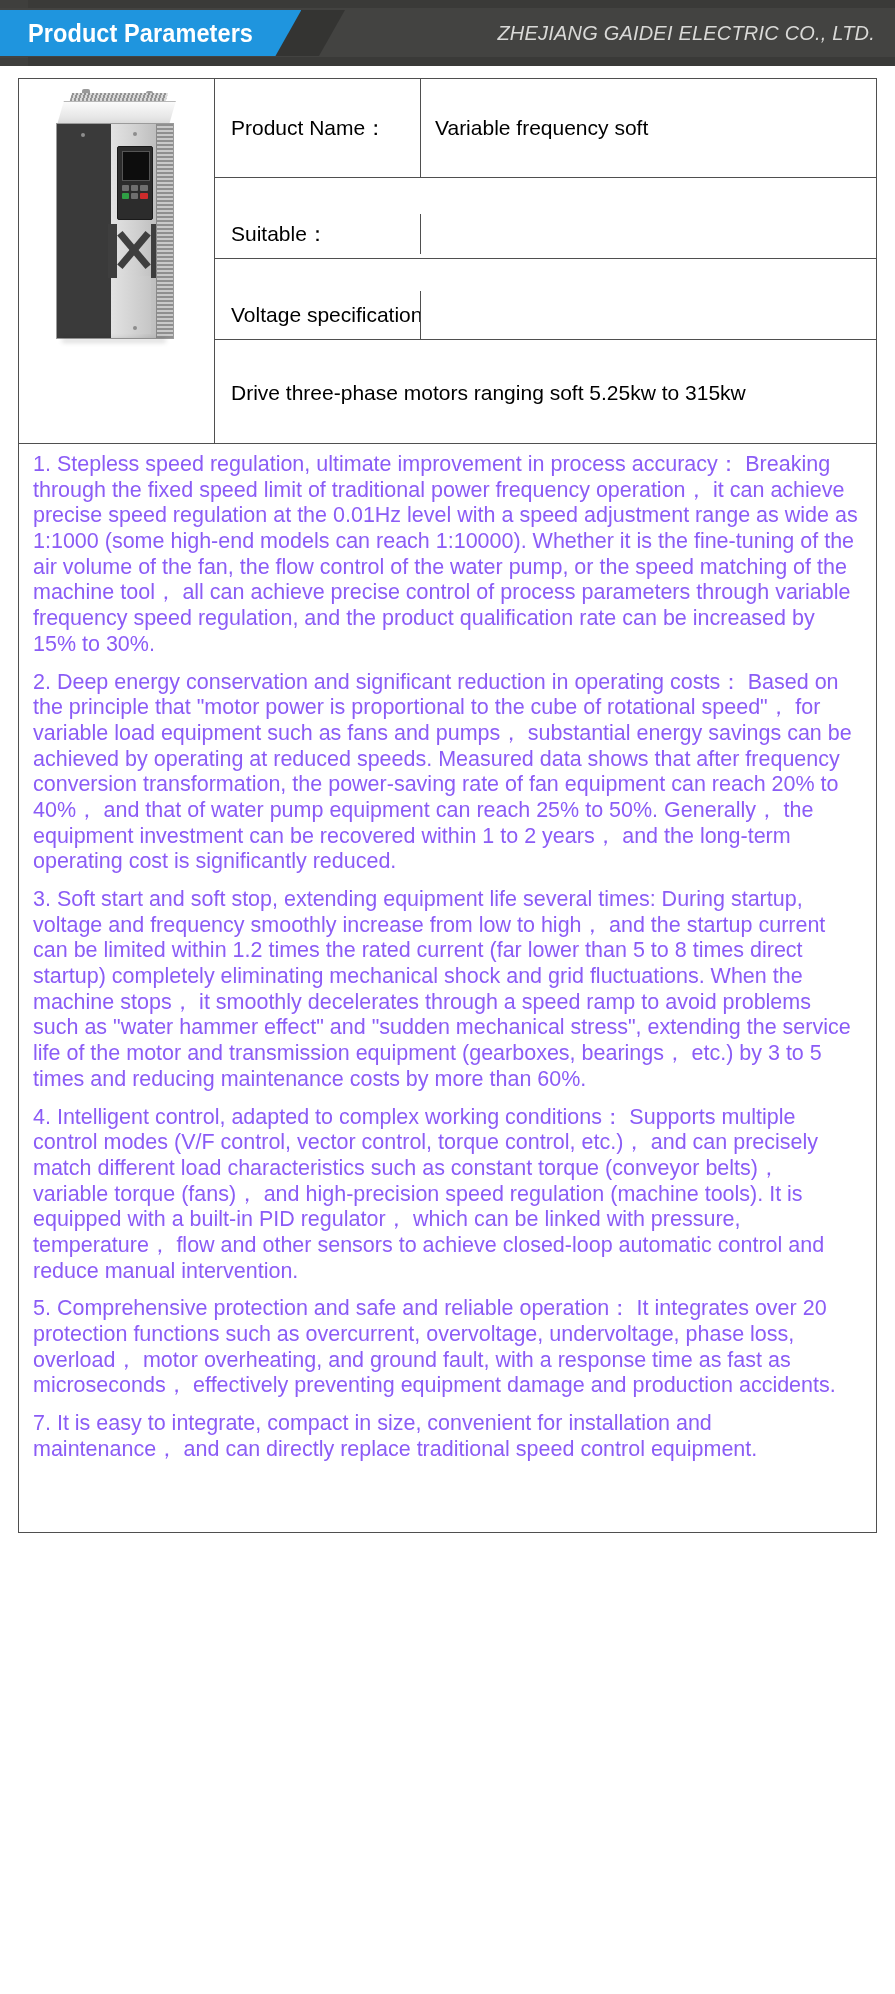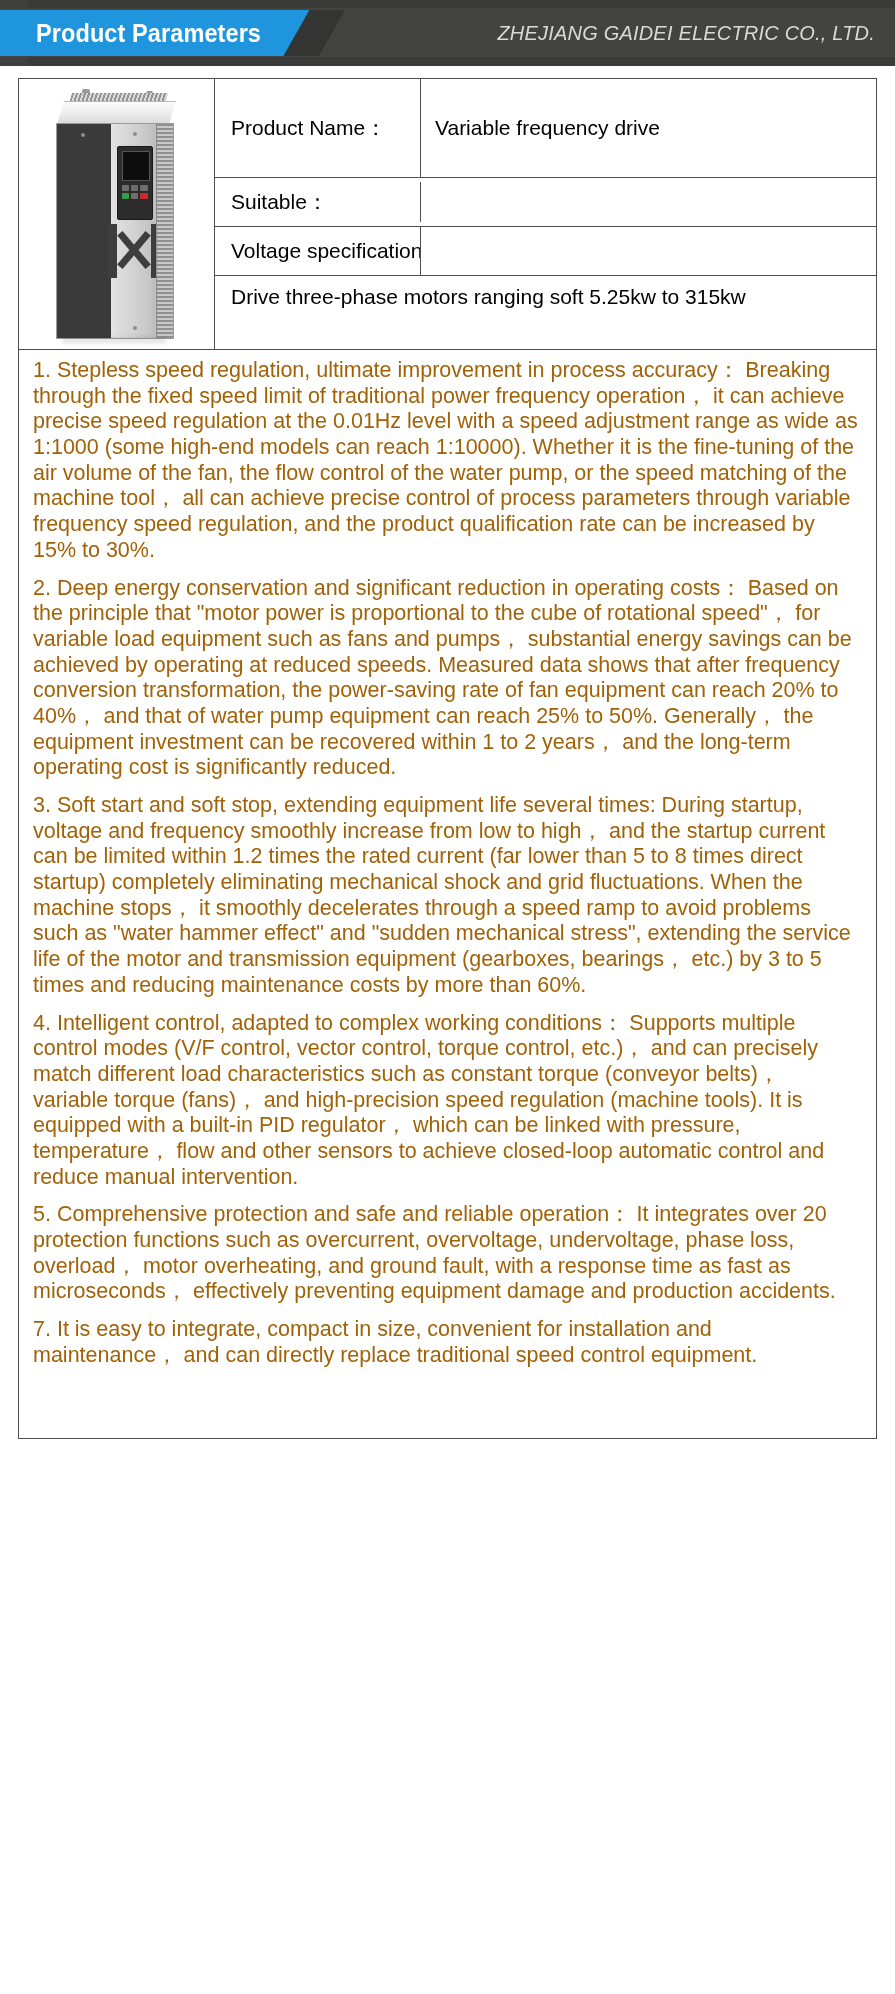--- a/index.html
+++ b/index.html
@@ -52,21 +52,21 @@
     bottom: 0;
     right: 0;
     height: 9px;
     background: #3a3a38;
   }
   .tag {
     position: absolute;
     left: 0;
     top: 10px;
     height: 46px;
-    padding: 0 34px 0 36px;
+    padding: 0 34px 0 28px;
     background: #1f95de;
     display: flex;
     align-items: center;
     z-index: 3;
     -webkit-clip-path: polygon(0 0, 100% 0, calc(100% - 26px) 100%, 0 100%);
     clip-path: polygon(0 0, 100% 0, calc(100% - 26px) 100%, 0 100%);
   }
   .tag-label {
     color: #ffffff;
     font-size: 25px;
@@ -125,20 +125,21 @@
     align-items: flex-start;
     justify-content: center;
     padding-top: 8px;
     padding-bottom: 4px;
     background: #ffffff;
   }
   .spec-rows {
     flex: 1 1 auto;
     display: flex;
     flex-direction: column;
+    gap: 32px;
   }
   .spec-row {
     display: flex;
     border-bottom: 1px solid #4f4f4f;
   }
   .spec-row:last-child { border-bottom: none; }
   .spec-key {
     width: 206px;
     flex: 0 0 206px;
     box-sizing: border-box;
@@ -303,21 +304,21 @@
     width: 104px; height: 5px;
     background: rgba(0,0,0,.12);
     filter: blur(2px);
   }
 
   
   .features {
     padding: 8px 16px 18px 14px;
     font-size: 21.5px;
     line-height: 1.195;
-    color: #a16207;
+    color: #8b5cf6;
   }
   .features p {
     margin: 0;
     text-align: left;
   }
   .features p + p { margin-top: 12px; }
 
   .spacer-bottom { height: 52px; }
 </style>
 </head>
@@ -372,21 +373,21 @@
             <div class="vfd-rightvent"></div>
           </div>
           <div class="vfd-shadow"></div>
         </div>
       </div>
 
       <div class="spec-rows">
 
         <div class="spec-row row-name">
           <div class="spec-key">Product Name：</div>
-          <div class="spec-val">Variable frequency drive</div>
+          <div class="spec-val">Variable frequency soft</div>
         </div>
 
         <div class="spec-row row-suit">
           <div class="spec-key">Suitable：</div>
         </div>
 
         <div class="spec-row row-volt">
           <div class="spec-key">Voltage specification：</div>
         </div>
 

